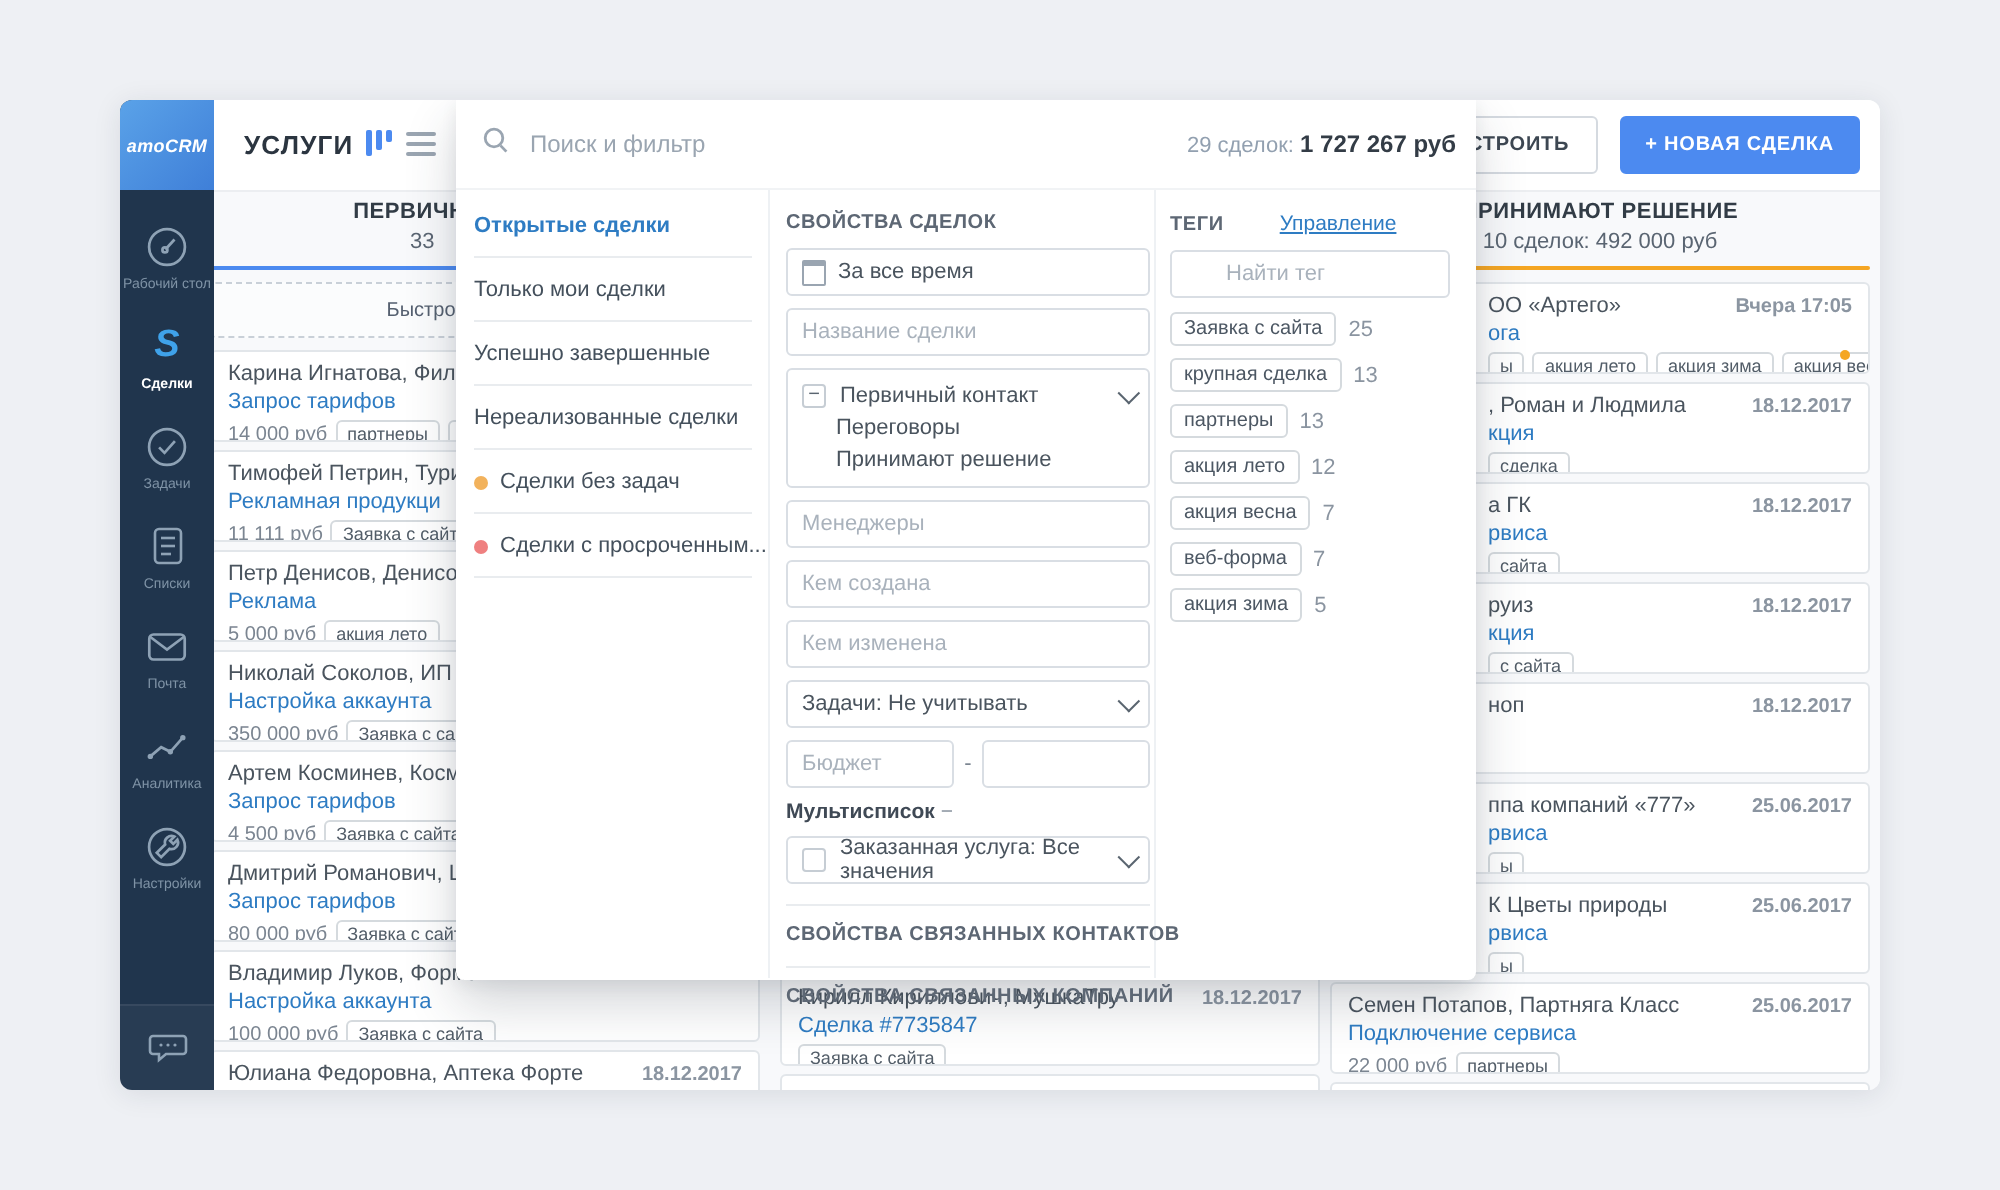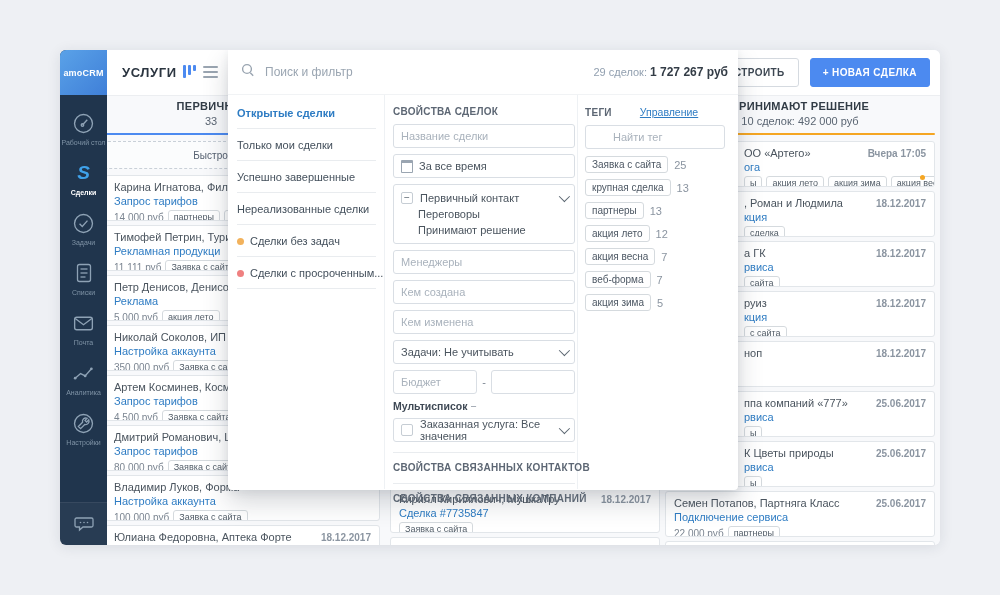--- a/index.html
+++ b/index.html
@@ -1,20 +1,20 @@
 <!DOCTYPE html>
 <html><head>
 <meta charset="utf-8">
 <style>
   html,body{margin:0;padding:0;}
   body{width:1000px;height:595px;background:#eef0f4;font-family:"Liberation Sans","DejaVu Sans",sans-serif;position:relative;overflow:hidden;}
   .window{position:absolute;left:60px;top:50px;width:880px;height:495px;background:#f8f9fb;border-radius:6px;box-shadow:0 2px 14px rgba(30,40,60,.10);overflow:hidden;}
   
   .sidebar{position:absolute;left:0;top:0;bottom:0;width:47px;background:#20354d;z-index:10;}
-  .logo{height:45px;background:linear-gradient(135deg,#5aa2e8,#3f7fd8);color:#fff;font-size:9px;font-weight:bold;display:flex;align-items:center;justify-content:center;letter-spacing:.2px;}
+  .logo{height:45px;background:linear-gradient(135deg,#5aa2e8,#3f7fd8);color:#fff;font-size:9px;font-style:italic;font-weight:bold;display:flex;align-items:center;justify-content:center;letter-spacing:.2px;}
   .side-nav{padding-top:8px;}
   .side-item{display:flex;flex-direction:column;align-items:center;padding:7px 1px 6px;cursor:pointer;}
   .side-icon{width:26px;height:26px;display:flex;align-items:center;justify-content:center;}
   .side-icon svg{stroke:#8ea2b5;fill:none;stroke-width:1.3;}
   .side-item.active .side-label{color:#ffffff;font-weight:bold;}
   .side-label{font-size:7px;color:#7f93a6;margin-top:3px;text-align:center;line-height:8px;}
   .deals-s{font-size:19px;font-weight:bold;color:#3fa2ea;line-height:22px;font-style:italic;}
   .chat-area{position:absolute;left:0;right:0;bottom:0;height:42px;border-top:1px solid rgba(255,255,255,.07);background:rgba(255,255,255,.04);display:flex;align-items:center;justify-content:center;}
   
   .app-header{position:absolute;left:47px;top:0;right:0;height:45px;background:#fff;border-bottom:1px solid #eceef1;z-index:5;}
@@ -425,25 +425,25 @@
           </div>
           <div class="preset">
             <span class="preset-dot" style="background:#ef8080"></span>
             <span>Сделки с просроченным...</span>
           </div>
         </div>
 
       <div class="pcol-props">
         <div class="sect">СВОЙСТВА СДЕЛОК</div>
         <div class="field">
-            <input placeholder="Название сделки" style="">
-          </div>
-        <div class="field">
             <span class="cal"></span>
             <span>За все время</span>
+          </div>
+        <div class="field">
+            <input placeholder="Название сделки" style="">
           </div>
         <div class="stagebox">
           <div class="stage-row">
             <span class="cbx">−</span>
             <span>Первичный контакт</span>
             <span class="chev"></span>
           </div>
           <div class="stage-row stage-sub">
               <span>Переговоры</span>
             </div>

